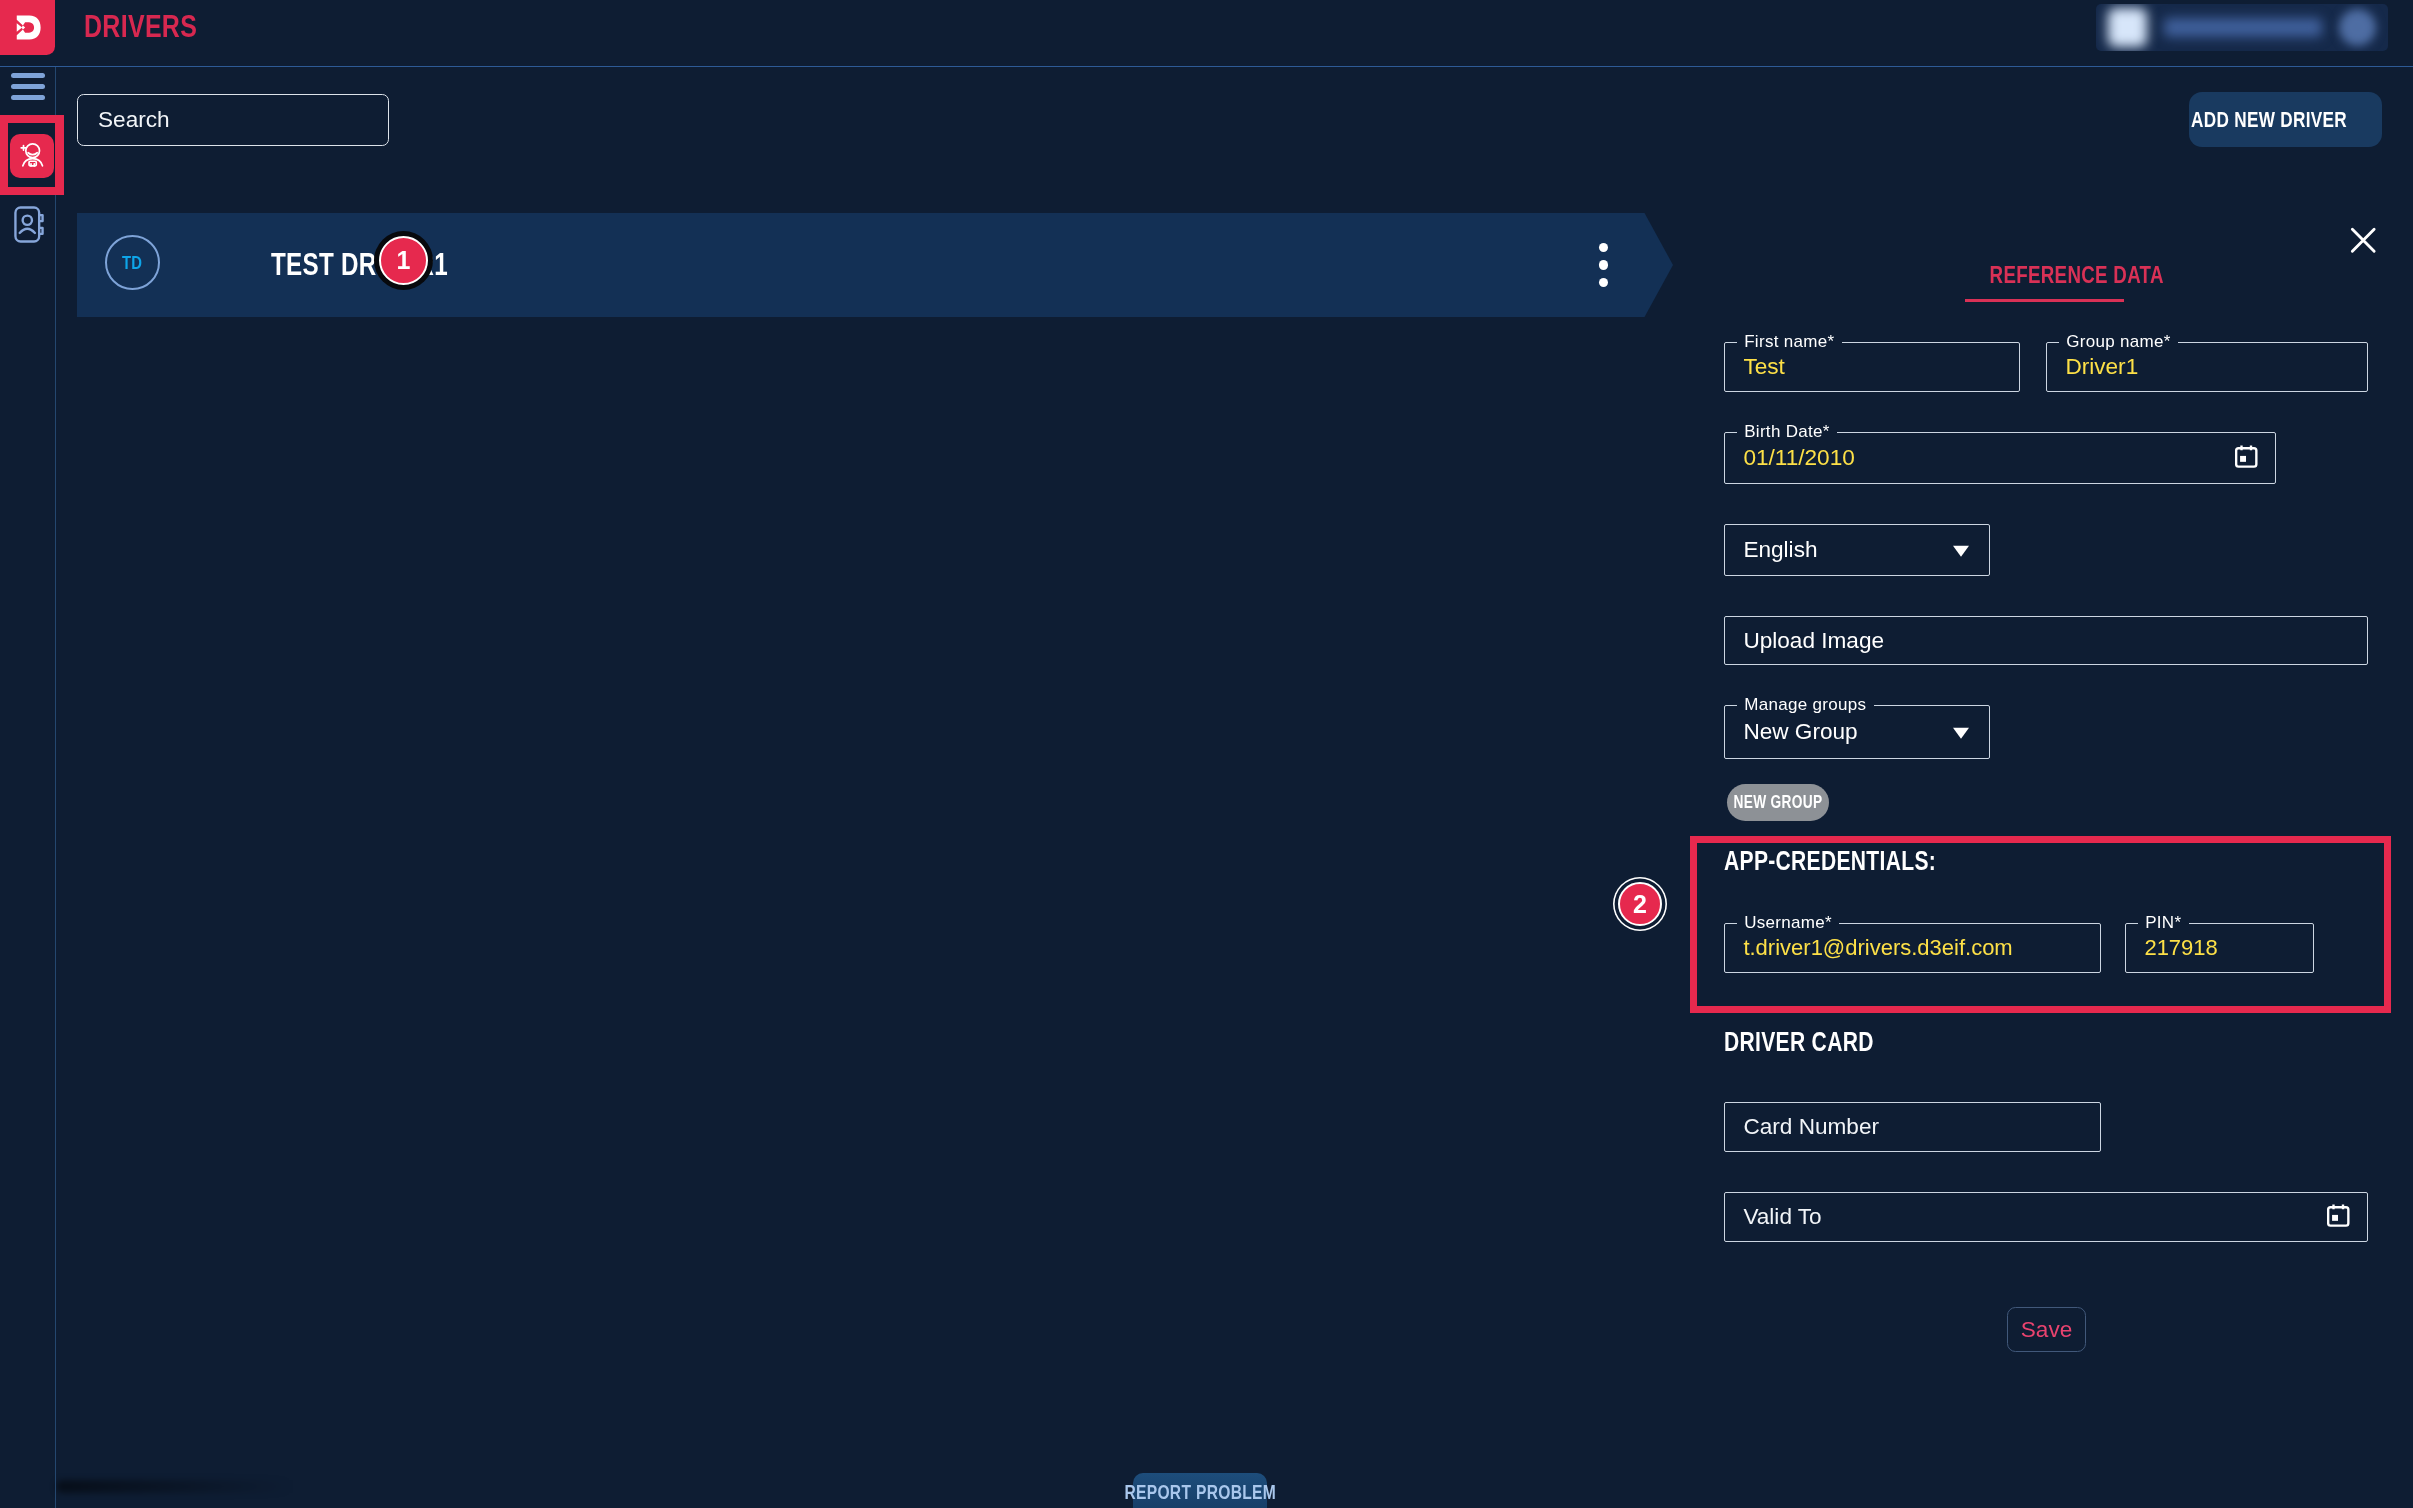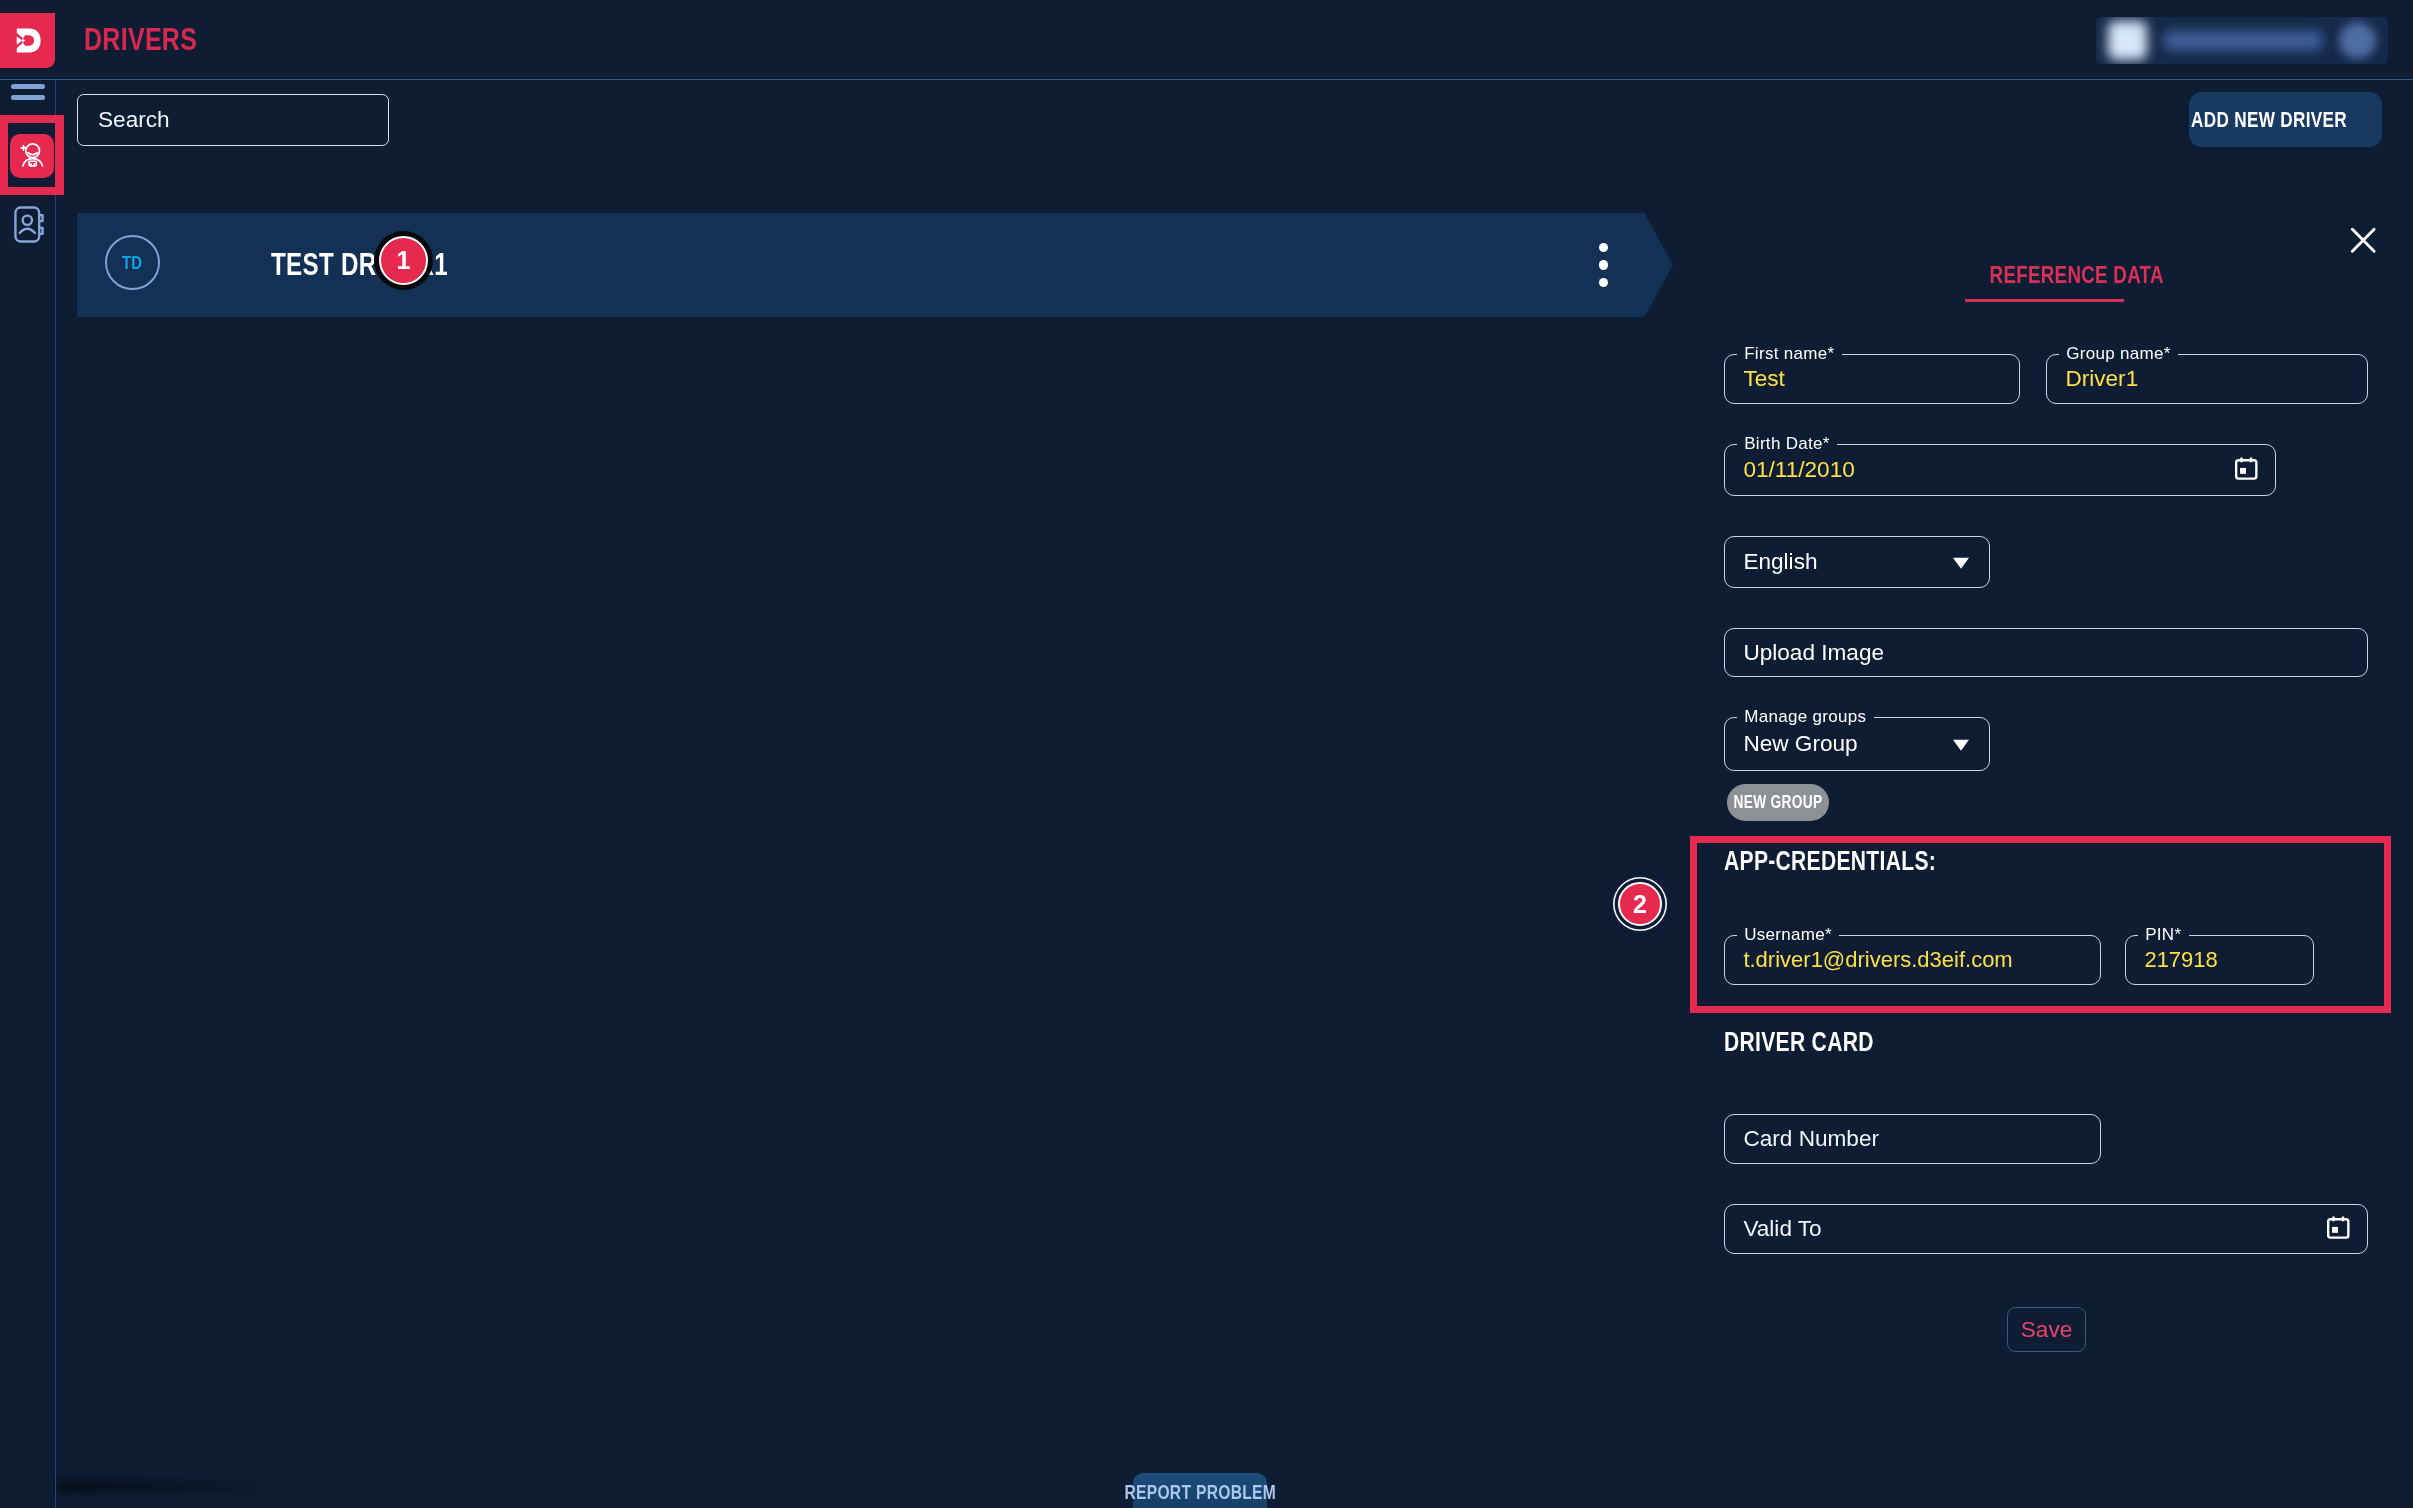--- a/index.html
+++ b/index.html
@@ -5,21 +5,21 @@
   * { margin:0; padding:0; box-sizing:border-box; }
   html,body { background:#000; }
   body { font-family:"Liberation Sans", sans-serif; }
   .screen { position:relative; width:2413px; height:1508px; background:#0e1d33; overflow:hidden; }
 
   
   .cond { display:inline-block; font-weight:700; transform:scaleX(.78); transform-origin:left center; letter-spacing:0.4px; white-space:nowrap; }
   .cond.center { transform-origin:center center; }
 
   
-  .topbar { position:absolute; left:0; top:0; width:2413px; height:67px; background:#0e1d33; border-bottom:1.7px solid #2d5a96; z-index:30;margin-top:13px; }
+  .topbar { position:absolute; left:0; top:0; width:2413px; height:67px; background:#0e1d33; border-bottom:1.7px solid #2d5a96; z-index:30; }
   .logo { position:absolute; left:0; top:0; width:55px; height:55px; background:#e6294e; border-radius:0 0 8.4px 0; display:flex; align-items:center; justify-content:center; }
   .app-title { position:absolute; left:84px; top:28px; transform:translateY(-54%); font-size:32px; color:#d72850; }
   .user-chip { position:absolute; right:25px; top:4.2px; width:292px; height:47px; background:#15294a; border-radius:5px; display:flex; align-items:center; gap:17px; padding:0 11.7px; overflow:hidden; }
   .u-sq { width:39px; height:39px; border-radius:7.5px; background:#d7e6fa; filter:blur(5.9px); }
   .u-bar { width:159px; height:18.4px; border-radius:4.2px; background:#3f5f9a; filter:blur(5.9px); }
   .u-circle { width:37px; height:37px; border-radius:50%; background:#4e6da3; filter:blur(5px); margin-left:auto; }
 
   
   .sidebar { position:absolute; left:0; top:55px; width:56px; height:1453px; border-right:0.8px solid #24476f; z-index:20; }
   .hamburger { position:absolute; left:11px; top:18.4px; width:34px; cursor:pointer; }
@@ -45,21 +45,21 @@
   
   .ann-badge { position:absolute; background:#e6294e; color:#fff; border:2.5px solid #fff; border-radius:50%; display:flex; align-items:center; justify-content:center; font-weight:700; font-size:25px; z-index:40; }
   .badge-1 { left:302px; top:22.6px; width:49px; height:49px; box-shadow:0 0 0 5px #07090d; }
   .badge-2 { left:1618px; top:882px; width:44px; height:44px; box-shadow:0 0 0 3.4px #0e1d33, 0 0 0 5px #ffffff; }
   .ann-box-2 { position:absolute; left:1690px; top:836px; width:701px; height:177px; border:7.5px solid #e6294e; z-index:35; }
 
   
   .close-btn { position:absolute; left:2343px; top:220px; width:40px; height:40px; cursor:pointer; display:flex; align-items:center; justify-content:center; }
   .panel-title { position:absolute; left:1965px; top:261px; width:159px; text-align:center; padding-bottom:10px; border-bottom:3.4px solid #d93156; color:#d93156; font-size:24px; }
 
-  .mfield { position:absolute; border:1.7px solid #ccd6e2; border-radius:10px;margin-top:12px; }
+  .mfield { position:absolute; border:1.7px solid #ccd6e2; border-radius:2px; }
   .mlabel { position:absolute; top:-11px; left:11.7px; background:#0e1d33; padding:0 7.5px; font-size:17px; color:#fff; letter-spacing:0.3px; white-space:nowrap; }
   .mfield input { position:absolute; left:0; top:0; width:100%; height:100%; background:transparent; border:none; outline:none; color:#fde047; font-size:22.6px; padding:0 18.4px; font-family:"Liberation Sans",sans-serif; }
   .mfield input::placeholder { color:#f2f5f8; opacity:1; }
   .mvalue { position:absolute; left:18.4px; top:50%; transform:translateY(-50%); font-size:22.6px; color:#fff; white-space:nowrap; }
   .dd-arrow { position:absolute; right:20px; top:50%; transform:translateY(-38%); width:0; height:0; border-left:8.4px solid transparent; border-right:8.4px solid transparent; border-top:11px solid #fff; }
   .cal-icon { position:absolute; right:15px; top:50%; transform:translateY(-50%); }
 
   .f-first { left:1724px; top:342px; width:296px; height:50px; }
   .f-last  { left:2046px; top:342px; width:322px; height:50px; }
   .f-birth { left:1724px; top:432px; width:552px; height:52px;padding-left:8px; }

